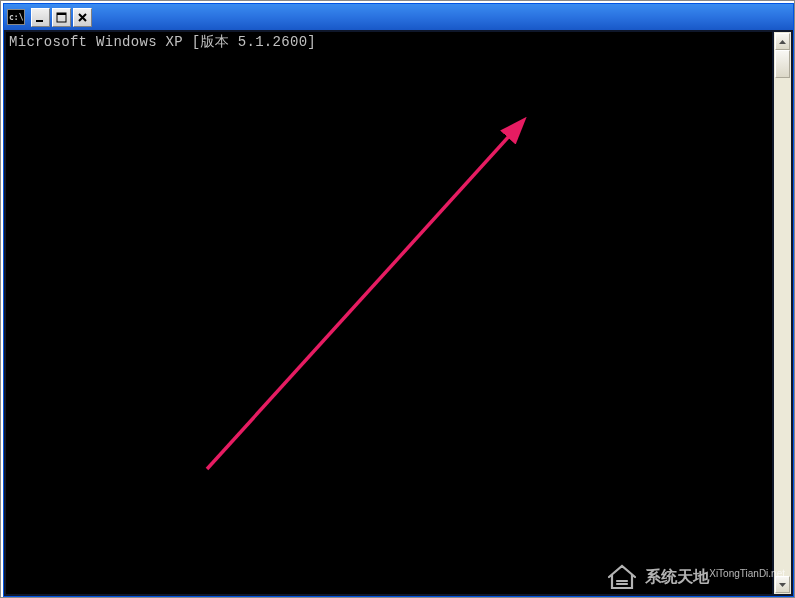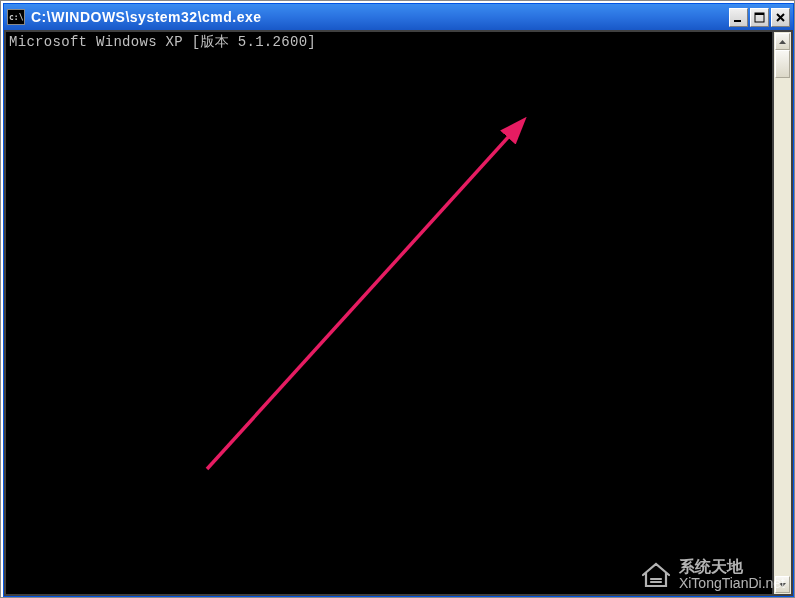--- a/index.html
+++ b/index.html
@@ -90,21 +90,21 @@
     }
     
     .control-btn svg {
       width: 11px;
       height: 11px;
     }
     
     .terminal-area {
       position: relative;
       height: calc(100% - 26px);
-      background: #404040;
+      background: #0f172a;
       padding: 2px;
     }
     
     .terminal {
       width: calc(100% - 19px);
       height: 100%;
       background: #000000;
       color: #c0c0c0;
       font-family: "NSimSun", "SimSun", "Courier New", monospace;
       font-size: 14px;
@@ -175,46 +175,45 @@
       font-family: "Microsoft YaHei", Arial, sans-serif;
     }
     
     .watermark-icon {
       width: 34px;
       height: 28px;
     }
     
     .watermark-text {
       display: flex;
-      flex-direction: column;
+      flex-direction: row;
       line-height: 1.1;
     }
     
     .watermark-cn {
       font-size: 16px;
       font-weight: bold;
     }
     
     .watermark-url {
-      font-size: 14px;
+      font-size: 10px;
     }
     
     .terminal div {
       min-height: 17px;
     }
   </style>
 </head>
 <body>
 
 <div class="outer-border">
   <div class="window">
 
     <div class="titlebar">
       <span class="titlebar-icon">c:\</span>
-      <span class="titlebar-text">C:\WINDOWS\system32\cmd.exe</span>
       <div class="window-controls">
         <div class="control-btn">
           <svg viewBox="0 0 11 11">
               <rect x="1" y="8" width="7" height="2" fill="#000"></rect>
             </svg>
         </div>
         <div class="control-btn">
           <svg viewBox="0 0 11 11">
               <rect x="1" y="1" width="9" height="9" fill="none" stroke="#000" stroke-width="1"></rect>
               <rect x="1" y="1" width="9" height="2" fill="#000"></rect>

